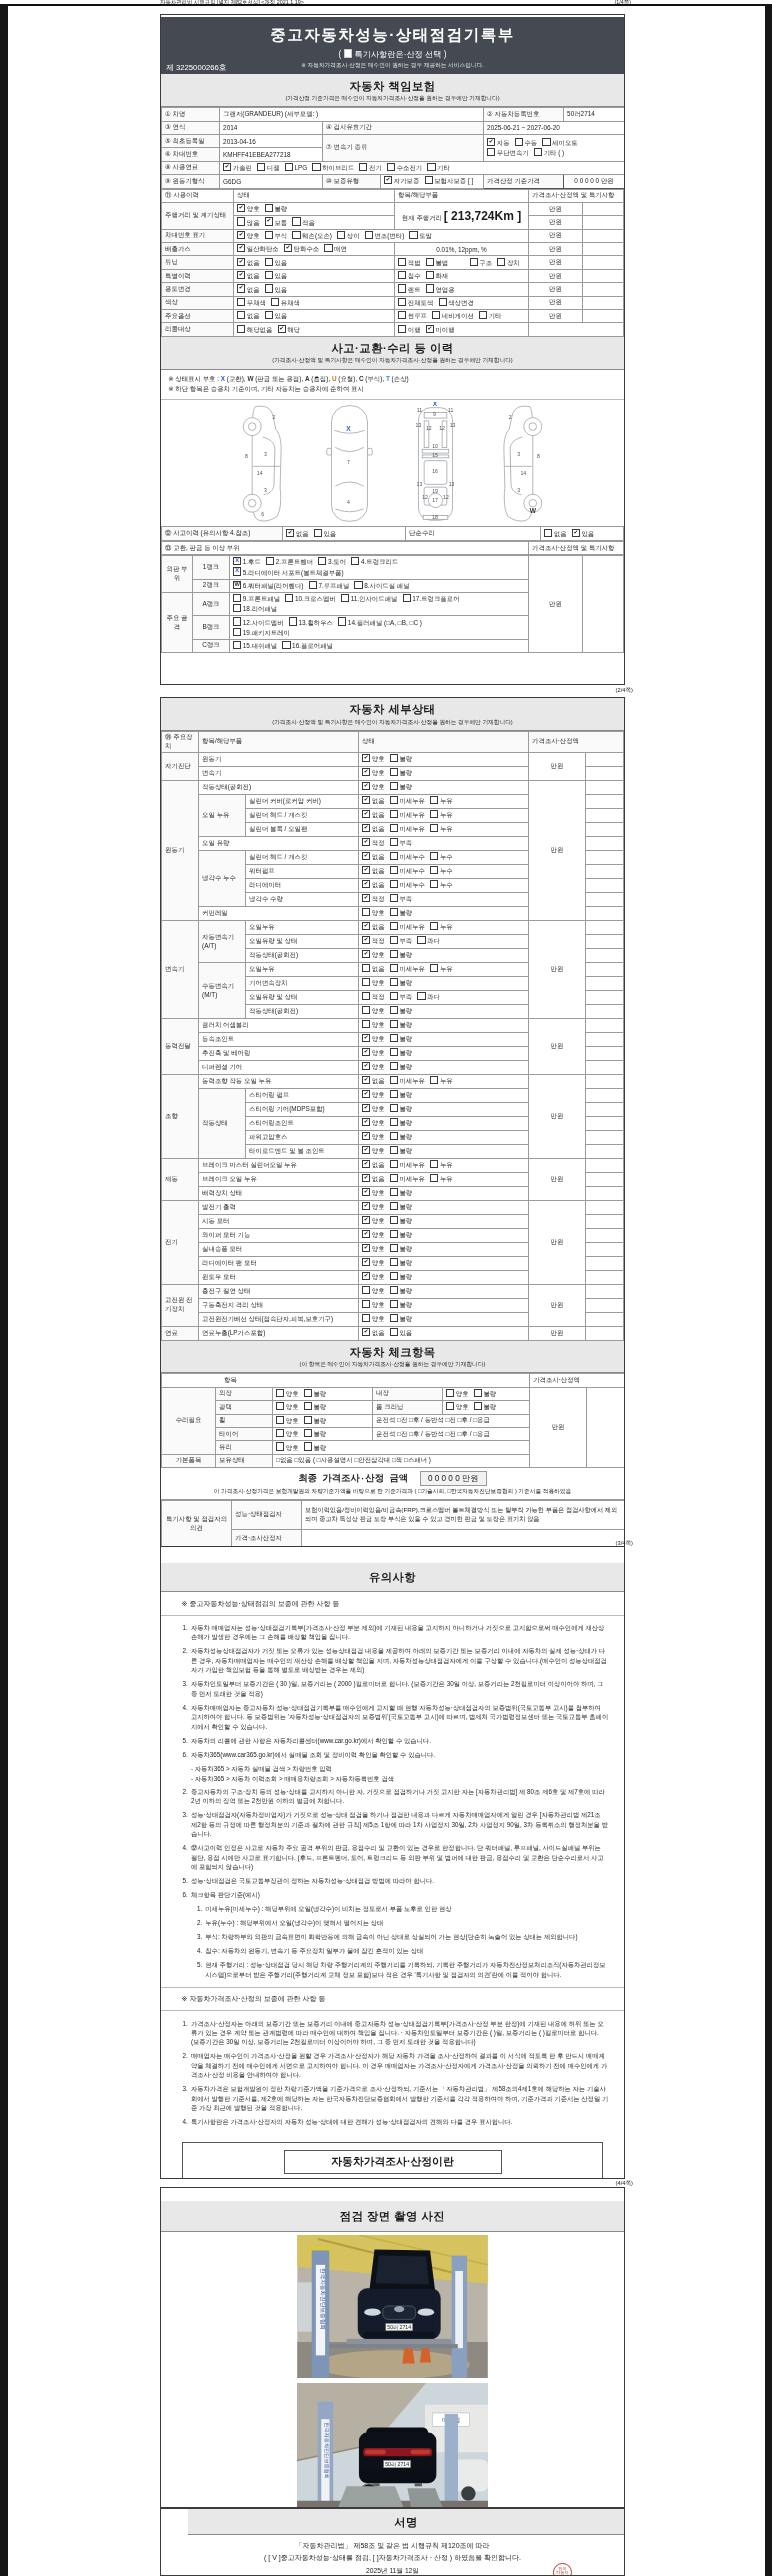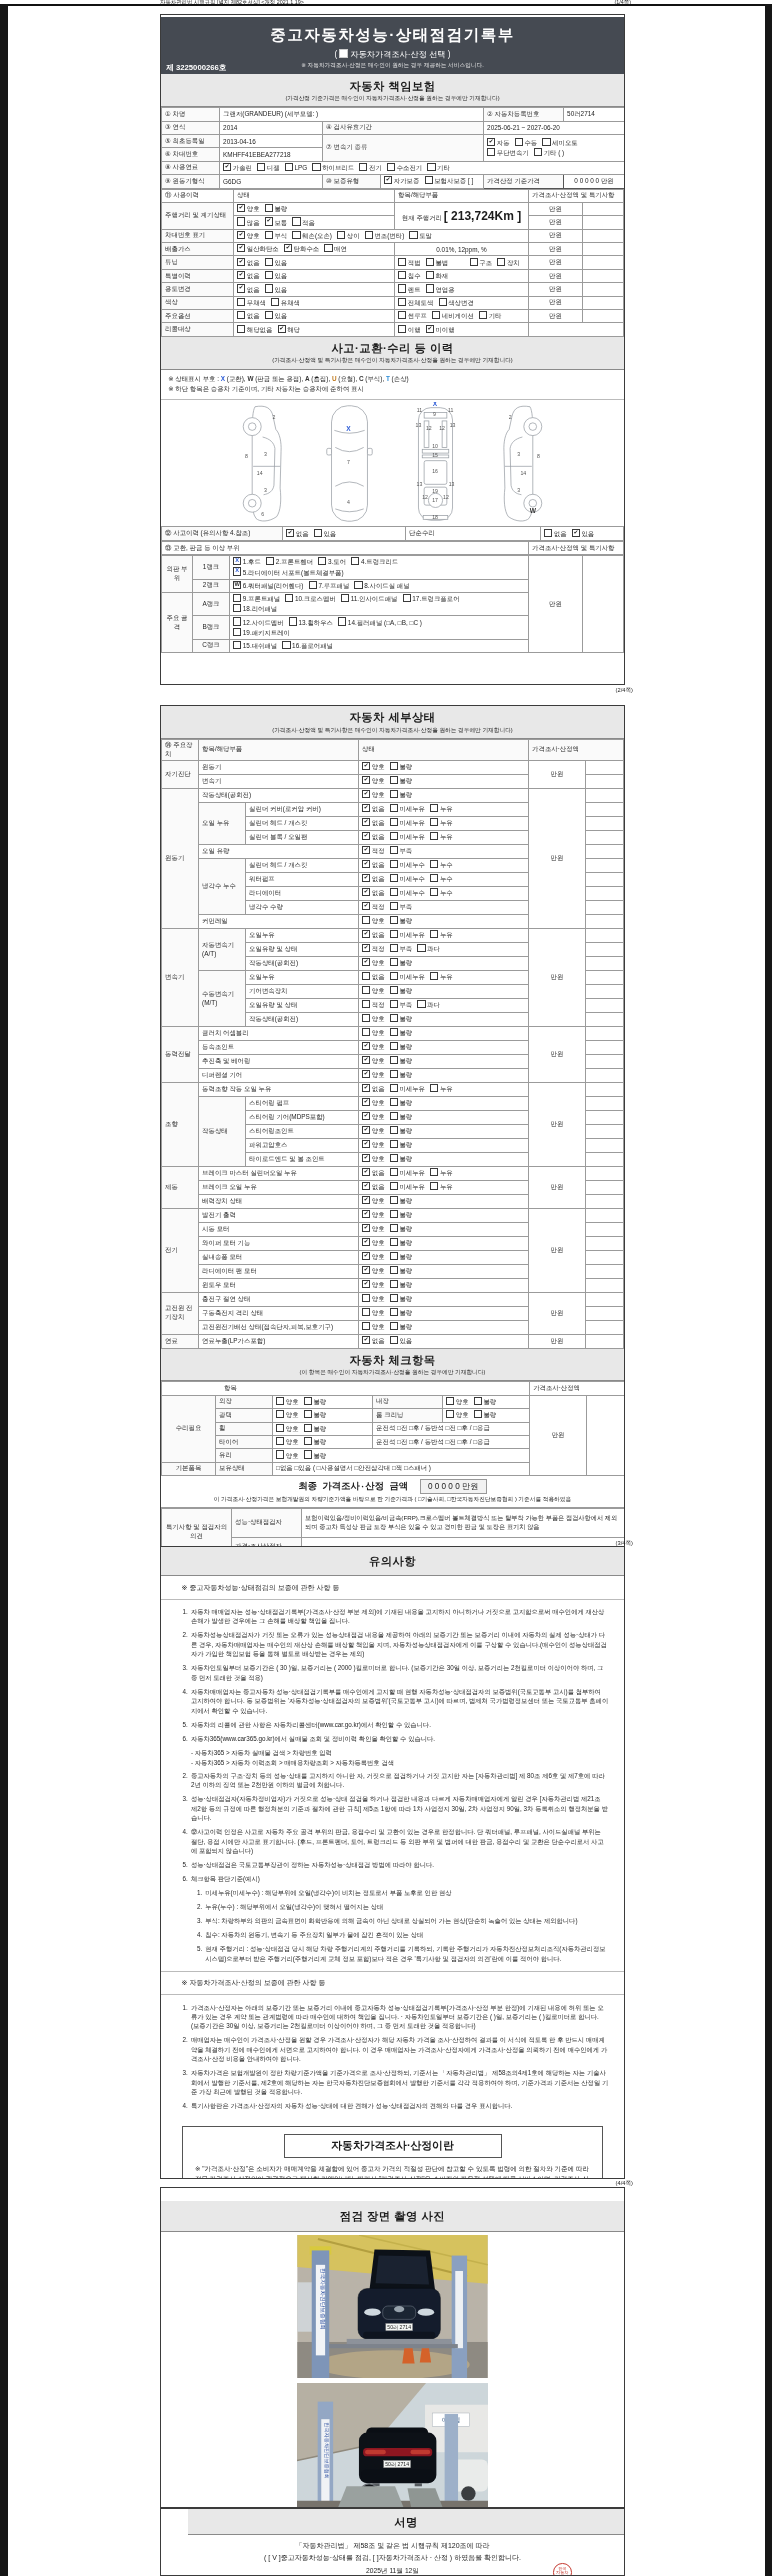--- a/index.html
+++ b/index.html
@@ -12,21 +12,21 @@
              font-size:5.4px;color:#222;}
   .pagemark{position:absolute;left:160px;width:473px;text-align:right;font-size:5.7px;color:#222;}
   .box{position:absolute;left:160px;width:465px;border:1.5px solid #3b3b3b;background:#fff;box-sizing:border-box;overflow:hidden;}
   .band{background:#e8e8e8;border-bottom:0.5px solid #8a8a8a;text-align:center;padding:4.1px 0 3.1px 0;}
   .band .t{font-size:11.3px;font-weight:bold;letter-spacing:0.5px;}
   .band .n{font-size:5.7px;margin-top:1.5px;color:#222;}
   .hdr-dark{position:relative;background:#454a52;color:#fff;height:57px;margin-top:2.1px;text-align:center;}
   .hdr-title{font-size:15.5px;font-weight:bold;letter-spacing:1.5px;padding-top:7.2px;}
   .hdr-select{font-size:8.2px;margin-top:3.1px;}
   .hdr-note{font-size:5.7px;margin-top:2.1px;color:#e9e9e9;}
-  .hdr-docno{position:absolute;left:5.2px;bottom:1px;font-size:7.7px;font-weight:bold;}
+  .hdr-docno{position:absolute;left:5.2px;bottom:1px;font-size:7.7px;font-weight:normal;}
   .selbox{display:inline-block;width:6.7px;height:6.7px;background:#fff;border:0.5px solid #ccc;vertical-align:-1px;}
   table.tb{border-collapse:collapse;width:462px;table-layout:fixed;}
   table.tb td,table.tb th{border:0.5px solid #9b9b9b;font-size:6.4px;padding:1px 3.1px;height:13.4px;
         overflow:hidden;text-align:left;font-weight:normal;vertical-align:middle;box-sizing:border-box;}
   table.tb .lbl{background:#fafafa;}
   table.tb .price{text-align:center;}
   table.tb .ctr{text-align:center;}
   .big b{font-size:12px;}
   .cb{display:inline-block;width:6.2px;height:6.2px;border:1px solid #3a3a3a;background:#fff;line-height:5.7px;
       font-size:5.7px;text-align:center;vertical-align:-1px;margin-right:1.5px;font-weight:bold;color:#222;overflow:hidden;}
@@ -75,21 +75,21 @@
   <div class="meta-line">
     <span>자동차관리법 시행규칙 [별지 제82호서식] &lt;개정 2021.1.19&gt;</span>
     <span>(1/4쪽)</span>
   </div>
 
   <div class="box" style="top:14.4px;height:671px;">
     <div class="hdr-dark">
       <div class="hdr-title">중고자동차성능·상태점검기록부</div>
       <div class="hdr-select">(
         <span class="selbox"></span>
-        <span>자동차가격조사·산정 선택</span> )</div>
+        <span>특기사항란은·산정 선택</span> )</div>
       <div class="hdr-note">※ 자동차가격조사·산정은 매수인이 원하는 경우 제공하는 서비스입니다.</div>
       <div class="hdr-docno">제 3225000266호</div>
     </div>
 
     <div class="band">
       <div class="t">자동차 책임보험</div>
       <div class="n">(가격산정 기준가격은 매수인이 자동차가격조사·산정을 원하는 경우에만 기재합니다)</div>
     </div>
 
     <table class="tb" id="t-basic">
@@ -401,21 +401,21 @@
             <td>
               <div class="oline"><span class="opt"><span class="cb"></span><span>15.대쉬패널</span></span><span class="opt"><span class="cb"></span><span>16.플로어패널</span></span></div>
             </td>
           </tr>
         </tbody>
     </table>
   </div>
 
   <div class="pagemark" style="top:687px;">(2/4쪽)</div>
 
-  <div class="box" style="top:697px;height:1040px;margin-top:8px;">
+  <div class="box" style="top:697px;height:1040px;">
     <div class="band">
       <div class="t">자동차 세부상태</div>
       <div class="n">(가격조사·산정액 및 특기사항은 매수인이 자동차가격조사·산정을 원하는 경우에만 기재합니다)</div>
     </div>
 
     <table class="tb" id="t-detail">
       <colgroup>
           <col style="width:37px">
           <col style="width:47px">
           <col style="width:113px">
@@ -749,21 +749,21 @@
         <td class="lbl">가격·조사산정자</td>
         <td></td>
       </tr>
     </tbody>
       </table>
   </div>
 
   <div class="pagemark" style="top:1540px;">(3/4쪽)</div>
 
   <div class="box" style="top:1546px;height:633px;">
-    <div class="band" style="padding:7.2px 0 6.2px 0;">
+    <div class="band" style="padding:7.2px 0 6.2px 0;margin-top:16px;">
       <div class="t">유의사항</div>
     </div>
     <div class="nt-h">※ 중고자동차성능·상태점검의 보증에 관한 사항 등</div>
     <div class="nt-body" id="s1-list">
         <div class="nt-item">
           <span class="nt-n">1.</span>
           <span class="nt-t">자동차 매매업자는 성능·상태점검기록부(가격조사·산정 부분 제외)에 기재된 내용을 고지하지 아니하거나 거짓으로 고지함으로써 매수인에게 재산상 손해가 발생한 경우에는 그 손해를 배상할 책임을 집니다.</span>
         </div>
         <div class="nt-item">
           <span class="nt-n">2.</span>

